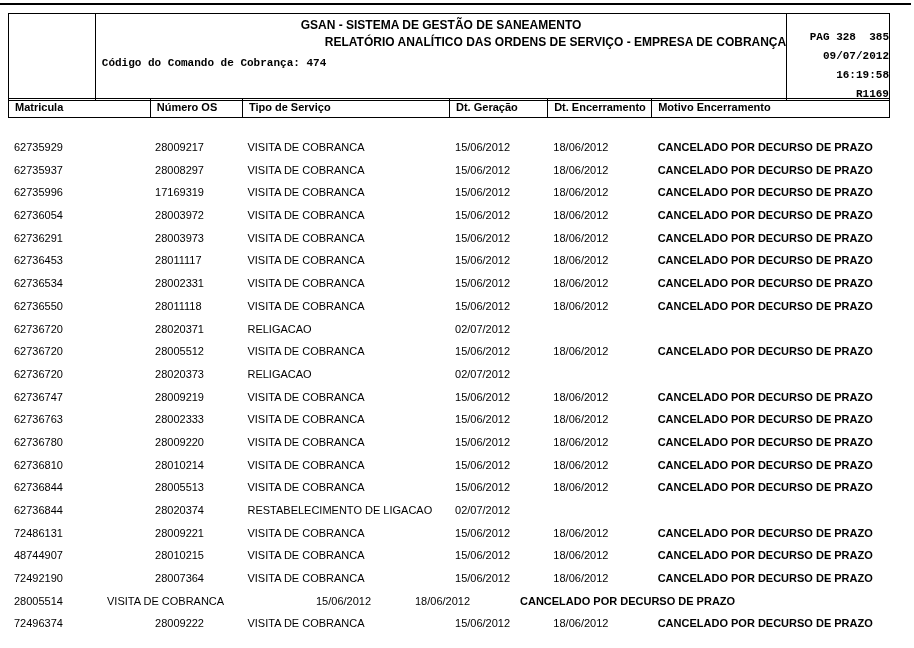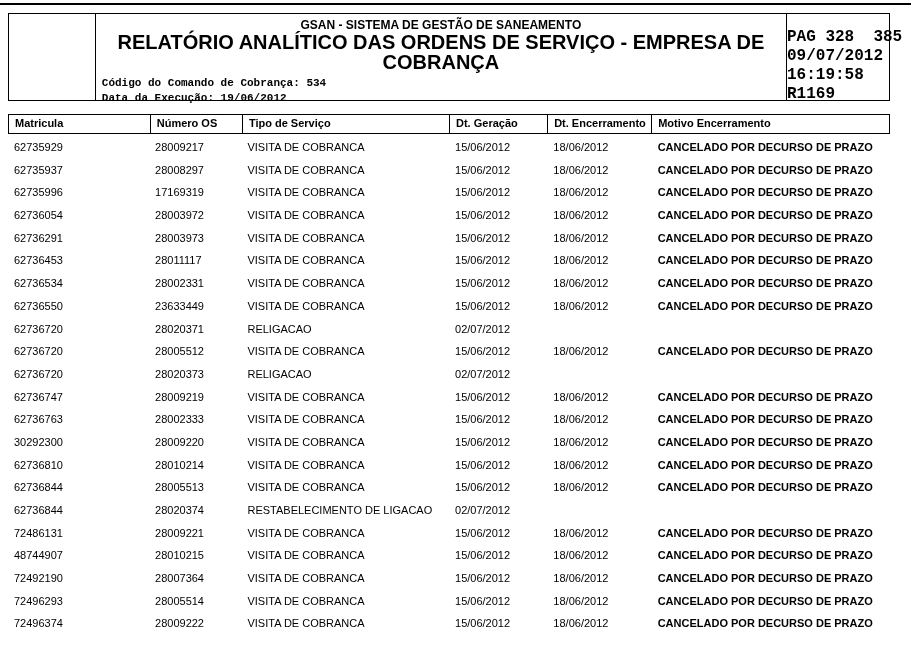--- a/index.html
+++ b/index.html
@@ -37,48 +37,48 @@
     box-sizing: border-box;
     padding-top: 4px;
   }
   .title1 {
     text-align: center;
     font-weight: bold;
     font-size: 12px;
     line-height: 14px;
   }
   .title2 {
-    text-align: center;
-    font-weight: bold;
-    font-size: 20px;
+    text-align: right;
+    font-weight: bold;
+    font-size: 12px;
     line-height: 20px;
   }
   .header-info {
     margin-top: 4px;
     padding-left: 6px;
     font-family: "Liberation Mono", "DejaVu Sans Mono", monospace;
     font-size: 11px;
     font-weight: bold;
   }
   .header-info div { line-height: 15px; white-space: pre; }
   .page-box {
     width: 103px;
     border-left: 1px solid #000000;
     box-sizing: border-box;
-    text-align: left;
+    text-align: right;
     font-family: "Liberation Mono", "DejaVu Sans Mono", monospace;
-    font-size: 16px;
+    font-size: 11px;
     font-weight: bold;
     padding-top: 14px;
   }
   .page-box div { line-height: 19px; white-space: pre; }
   
   .table-header {
     position: absolute;
-    left: 8px; top: 114px;
+    left: 8px; top: 98px;
     width: 882px; height: 20px;
     border: 1px solid #000000;
     box-sizing: border-box;
     display: flex;
     font-size: 11px;
     font-weight: bold;
   }
   .th {
     box-sizing: border-box;
     padding-left: 6px;
@@ -116,22 +116,21 @@
 <div class="page">
 
   <div class="top-rule"></div>
 
   <div class="report-header">
     <div class="logo-cell"></div>
     <div class="header-main">
       <div class="title1">GSAN - SISTEMA DE GESTÃO DE SANEAMENTO</div>
       <div class="title2">RELATÓRIO ANALÍTICO DAS ORDENS DE SERVIÇO - EMPRESA DE COBRANÇA</div>
       <div class="header-info">
-        <div>Código do Comando de Cobrança: 534</div>
-        <div>Data da Execução: 19/06/2012</div>
+        <div>Código do Comando de Cobrança: 474</div>
       </div>
     </div>
     <div class="page-box">
       <div>PAG 328  385</div>
       <div>09/07/2012</div>
       <div>16:19:58</div>
       <div>R1169</div>
     </div>
   </div>
 
@@ -196,21 +195,21 @@
       <div class="row">
       <div class="cell c1">62736534</div>
       <div class="cell c2">28002331</div>
       <div class="cell c3">VISITA DE COBRANCA</div>
       <div class="cell c4">15/06/2012</div>
       <div class="cell c5">18/06/2012</div>
       <div class="cell c6 motivo">CANCELADO POR DECURSO DE PRAZO</div>
     </div>
       <div class="row">
       <div class="cell c1">62736550</div>
-      <div class="cell c2">23633449</div>
+      <div class="cell c2">28011118</div>
       <div class="cell c3">VISITA DE COBRANCA</div>
       <div class="cell c4">15/06/2012</div>
       <div class="cell c5">18/06/2012</div>
       <div class="cell c6 motivo">CANCELADO POR DECURSO DE PRAZO</div>
     </div>
       <div class="row">
       <div class="cell c1">62736720</div>
       <div class="cell c2">28020371</div>
       <div class="cell c3">RELIGACAO</div>
       <div class="cell c4">02/07/2012</div>
@@ -243,21 +242,21 @@
     </div>
       <div class="row">
       <div class="cell c1">62736763</div>
       <div class="cell c2">28002333</div>
       <div class="cell c3">VISITA DE COBRANCA</div>
       <div class="cell c4">15/06/2012</div>
       <div class="cell c5">18/06/2012</div>
       <div class="cell c6 motivo">CANCELADO POR DECURSO DE PRAZO</div>
     </div>
       <div class="row">
-      <div class="cell c1">30292300</div>
+      <div class="cell c1">62736780</div>
       <div class="cell c2">28009220</div>
       <div class="cell c3">VISITA DE COBRANCA</div>
       <div class="cell c4">15/06/2012</div>
       <div class="cell c5">18/06/2012</div>
       <div class="cell c6 motivo">CANCELADO POR DECURSO DE PRAZO</div>
     </div>
       <div class="row">
       <div class="cell c1">62736810</div>
       <div class="cell c2">28010214</div>
       <div class="cell c3">VISITA DE COBRANCA</div>
@@ -299,21 +298,20 @@
     </div>
       <div class="row">
       <div class="cell c1">72492190</div>
       <div class="cell c2">28007364</div>
       <div class="cell c3">VISITA DE COBRANCA</div>
       <div class="cell c4">15/06/2012</div>
       <div class="cell c5">18/06/2012</div>
       <div class="cell c6 motivo">CANCELADO POR DECURSO DE PRAZO</div>
     </div>
       <div class="row">
-      <div class="cell c1">72496293</div>
       <div class="cell c2">28005514</div>
       <div class="cell c3">VISITA DE COBRANCA</div>
       <div class="cell c4">15/06/2012</div>
       <div class="cell c5">18/06/2012</div>
       <div class="cell c6 motivo">CANCELADO POR DECURSO DE PRAZO</div>
     </div>
       <div class="row">
       <div class="cell c1">72496374</div>
       <div class="cell c2">28009222</div>
       <div class="cell c3">VISITA DE COBRANCA</div>

